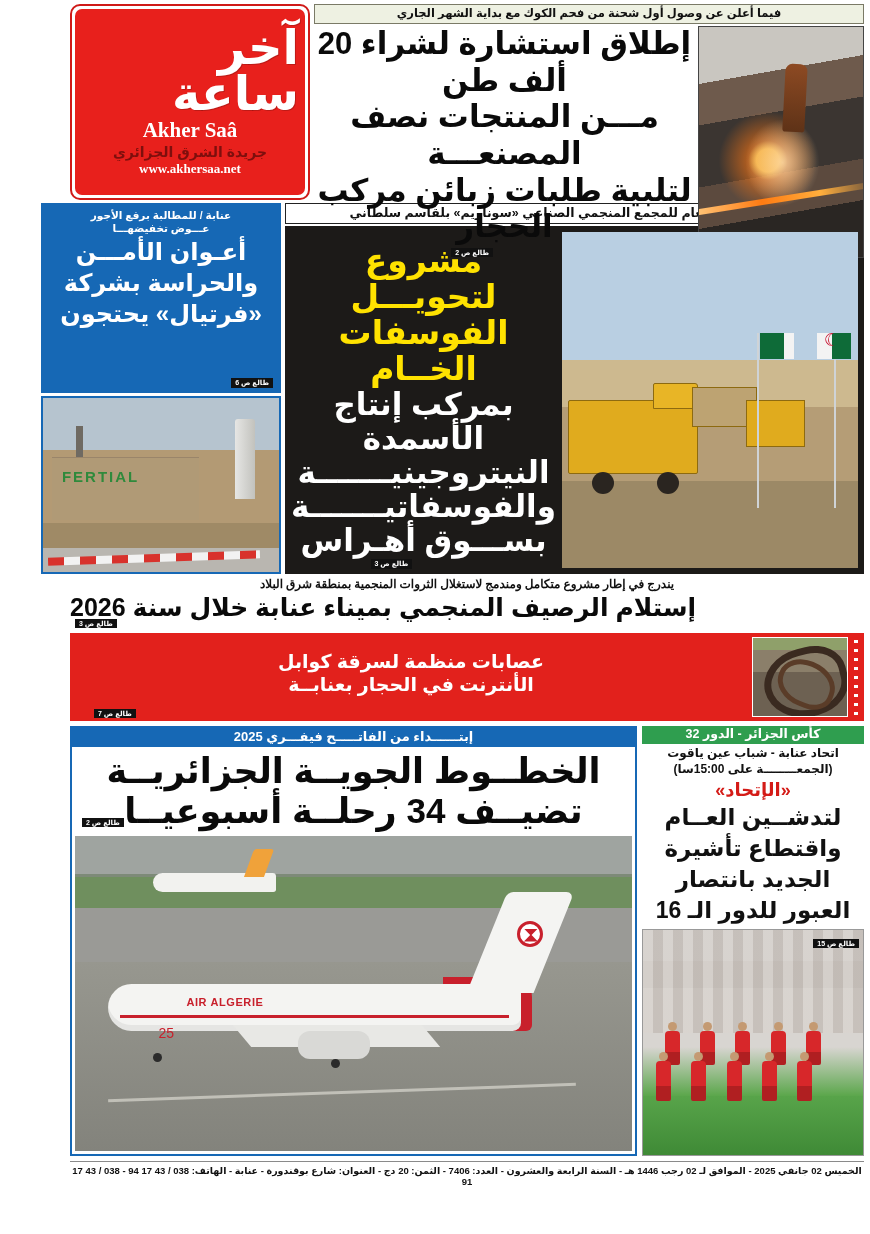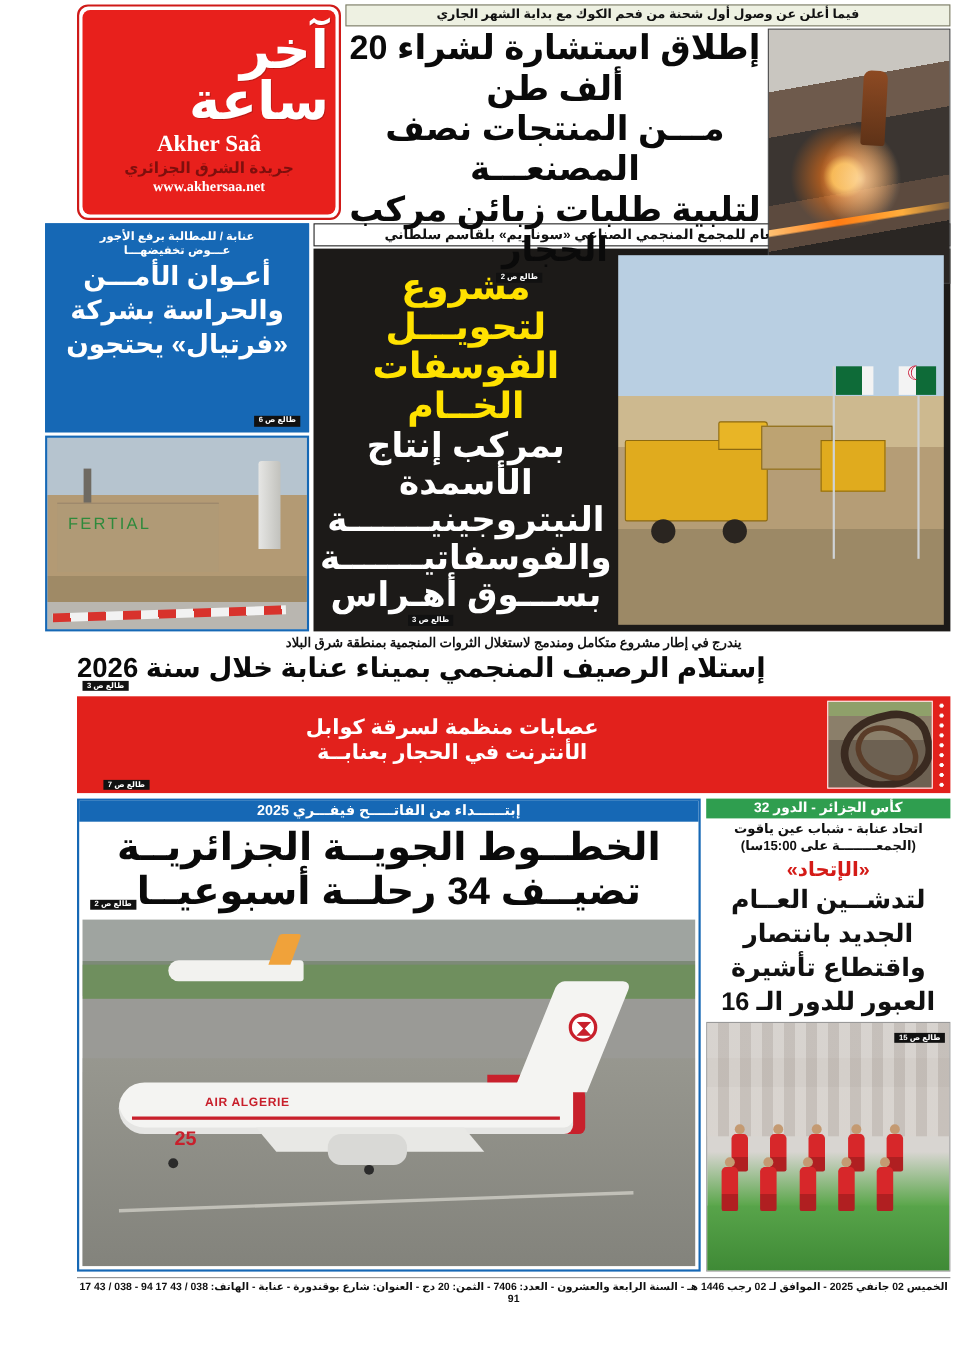--- a/index.html
+++ b/index.html
@@ -194,21 +194,21 @@
     border: 2px solid #1668b5;
     position: relative; overflow: hidden;
     background: linear-gradient(180deg,#b6c4cf 0 30%, #b39a74 30% 72%, #9f8a66 72% 86%, #b9b6b0 86% 100%);
   }
   .fertial-photo .wall {
     position:absolute; left:4%; top:34%; width: 62%; height: 36%;
     background:#b09a76; border-top:1px solid #9a856a;
   }
   .fertial-photo .brand {
     position:absolute; left:8%; top:40%;
-    color:#2f8a3c; font-size: 15px; font-weight: normal; letter-spacing: 2px;
+    color:#2f8a3c; font-size: 15px; font-weight: bold; letter-spacing: 2px;
     font-family:"Liberation Sans", sans-serif; direction: ltr; text-align: right;
   }
   .fertial-photo .tower {
     position:absolute; right:10%; top:12%; width: 20px; height: 46%;
     background: linear-gradient(90deg,#e6e6e4,#c2c2bd);
     border-radius: 3px 3px 0 0;
   }
   .fertial-photo .stack {
     position:absolute; left:14%; top:16%; width: 7px; height: 24%;
     background:#6f6a62;
@@ -381,21 +381,21 @@
   .plane-photo .gear {
     position:absolute; background:#2b2b2b; width: 9px; height: 9px; border-radius:50%;
   }
   .plane-photo .airline-txt {
     position:absolute; left: 20%; top: 51%;
     color:#c8202c; font-size: 11px; font-weight: bold; letter-spacing: .6px;
     direction: ltr; font-family:"Liberation Sans", sans-serif;
   }
   .plane-photo .q25 {
     position:absolute; left: 15%; top: 60%;
-    color:#c8202c; font-size: 18px; font-weight: bold; direction: ltr;
+    color:#c8202c; font-size: 14px; font-weight: normal; direction: ltr;
   }
   .plane-photo .bgplane {
     position:absolute; left: 14%; top: 12%; width: 22%; height: 6%;
     background:#f2f2ef; border-radius: 14px 5px 4px 14px;
   }
   .plane-photo .bgplane::after {
     content:""; position:absolute; right:6%; top:-130%; width: 16%; height: 150%;
     background:#f0a23a; transform: skewX(-20deg); border-radius: 3px 3px 0 0;
   }
 
@@ -527,22 +527,22 @@
   <div class="bottom-zone">
 
     <div class="sports-col">
       <div class="sports-head rtl">كأس الجزائر - الدور 32</div>
       <div class="sports-meta rtl">
         <span>اتحاد عنابة - شباب عين ياقوت</span>
         <span class="row2">(الجمعــــــــة على 15:00سا)</span>
       </div>
       <div class="sports-club rtl">«الإتحاد»</div>
       <div class="sports-hl rtl">لتدشــين العــام</div>
+      <div class="sports-hl rtl">واقتطاع تأشيرة</div>
       <div class="sports-hl rtl">الجديد بانتصار</div>
-      <div class="sports-hl rtl">واقتطاع تأشيرة</div>
       <div class="sports-hl rtl">العبور للدور الـ 16</div>
 
       <div class="team-photo">
         <div class="badge-wrap">
           <span class="badge rtl">طالع ص 15</span>
         </div>
         <div class="stand"></div>
         <div class="pitch"></div>
         <div class="player back" style="left:10%"></div>
         <div class="player back" style="left:26%"></div>

